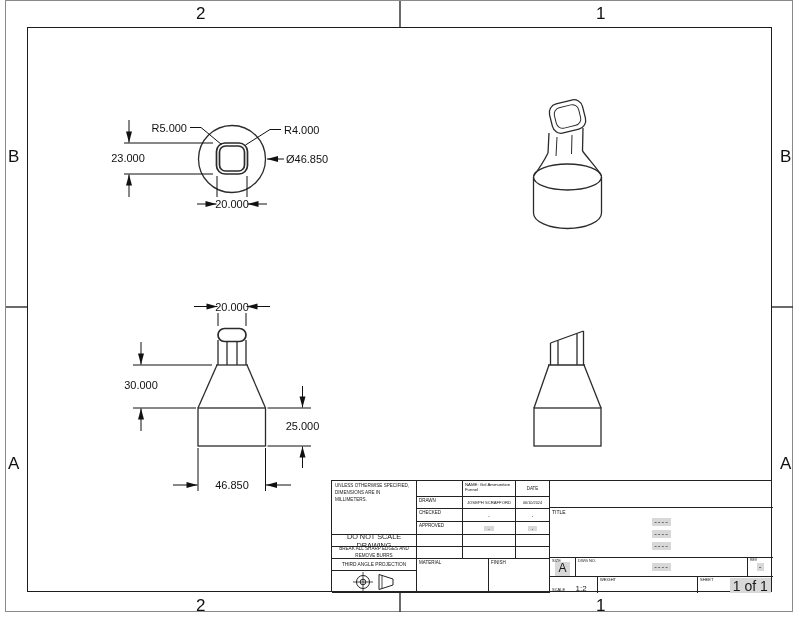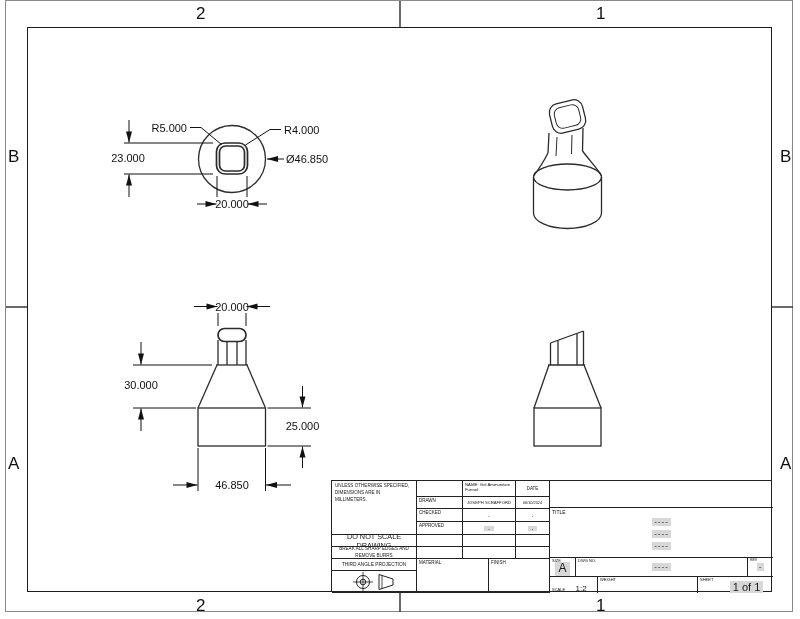--- a/index.html
+++ b/index.html
@@ -270,15 +270,15 @@
 
   <div class="tc" style="left:218px;top:96px;width:48px;height:16px;border-bottom:none;">
     <span class="tinylbl" style="display:inline-block;">SCALE</span>
     <span style="font-size:8px;margin-left:4px;">1:2</span>
   </div>
   <div class="tc" style="left:266px;top:96px;width:100px;height:16px;border-bottom:none;">
     <span class="tinylbl">WEIGHT</span>
   </div>
   <div class="tc" style="left:366px;top:96px;width:75px;height:16px;border-right:none;border-bottom:none;">
     <span class="tinylbl" style="display:inline-block;vertical-align:top;">SHEET</span>
-    <span class="hl" style="font-size:11px;margin-left:10px;padding:0 3px;">1 of 1</span>
+    <span class="hl" style="font-size:14px;margin-left:10px;padding:0 3px;">1 of 1</span>
   </div>
 </div>
 
 </body></html>

